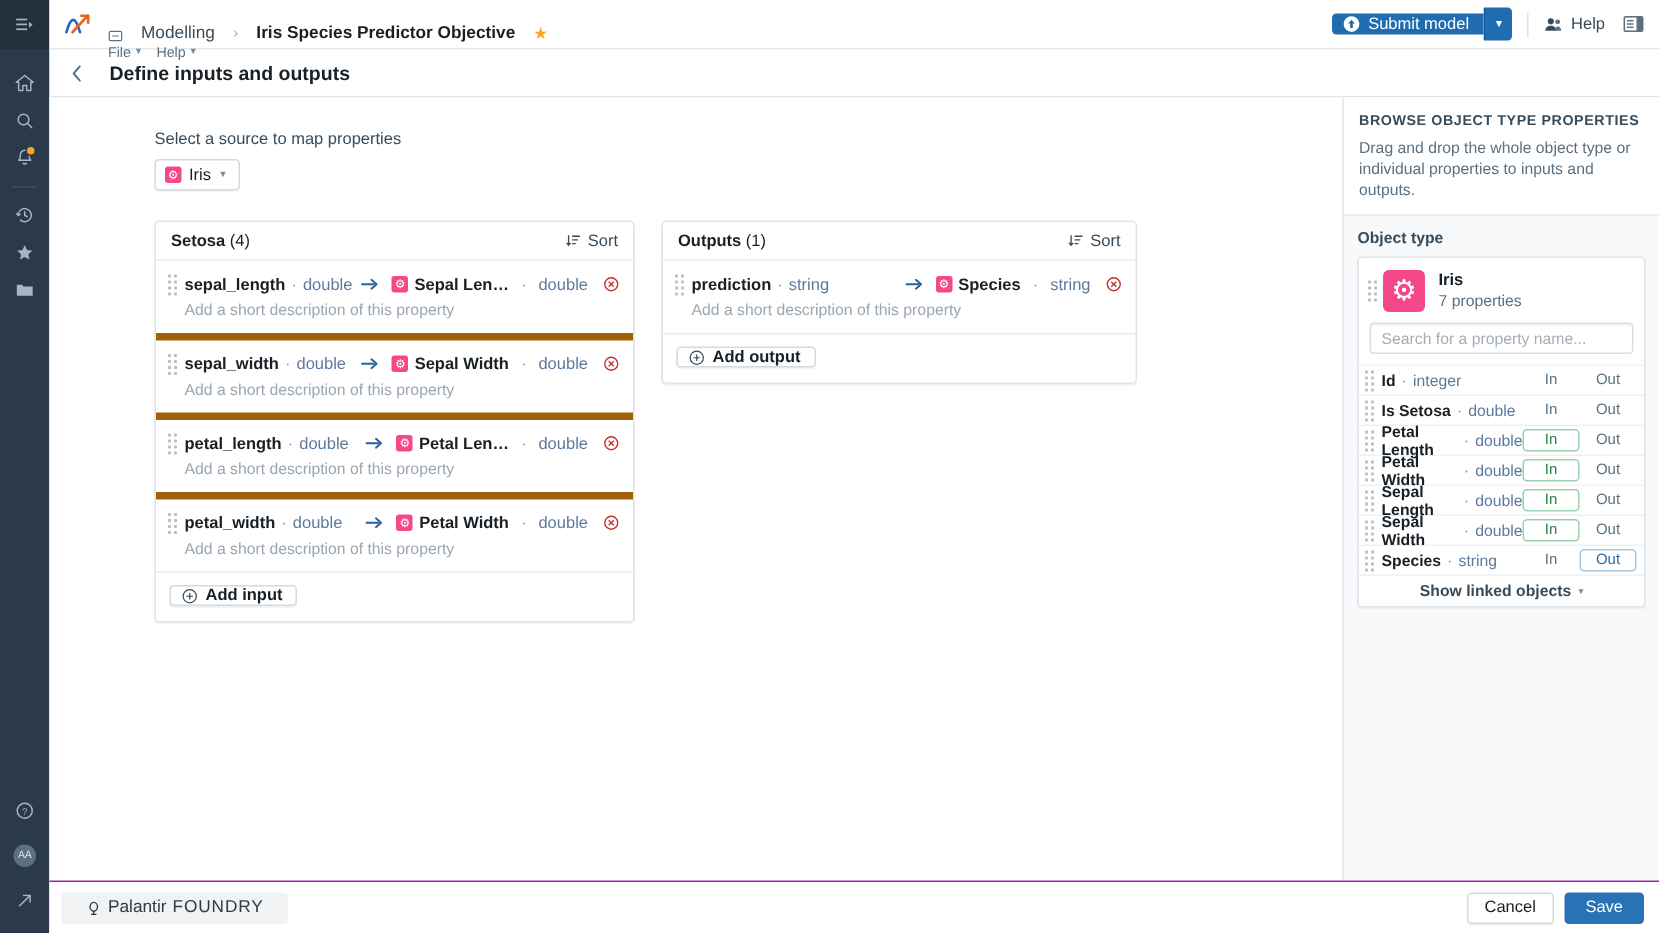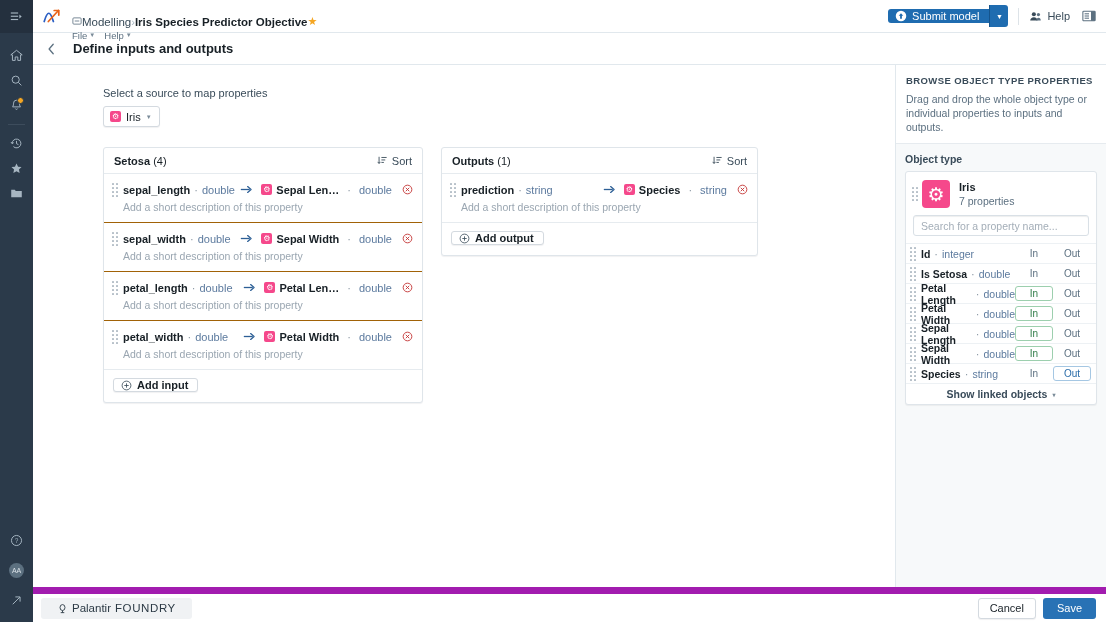--- a/index.html
+++ b/index.html
@@ -52,21 +52,21 @@
   
   .topbar {
     height: 33px; flex: 0 0 33px;
     border-bottom: 1px solid #e1e8ed;
     display: flex; align-items: center;
     padding: 0 10px 0 8px;
     background: #fff;
   }
   .brand-logo { width: 22px; height: 22px; flex: 0 0 22px; margin-right: 9px; }
   .crumbwrap { display: flex; flex-direction: column; justify-content: center; }
-  .crumbline { display: flex; align-items: flex-start; gap: 0; line-height: 13px; margin-top: 24px; }
+  .crumbline { display: flex; align-items: flex-end; gap: 12px; line-height: 13px; margin-top: 24px; }
   .crumb-doc-ic { color: #5c7080; display: flex; }
   .crumb-parent { color: #394b59; font-size: 11.5px; }
   .crumb-sep { color: #a7b6c2; font-size: 11px; }
   .crumb-title { font-weight: bold; color: #182026; font-size: 11.5px; }
   .star-ic { color: #f5a623; font-size: 11px; line-height: 1; }
   .menuline { display: flex; gap: 9px; margin-top: 1px; }
   .menuitem { color: #5c7080; font-size: 9.5px; display: flex; align-items: center; gap: 2px; }
   .caret-sm { font-size: 6px; color: #7a8b99; }
   .topbar-right { margin-left: auto; display: flex; align-items: center; gap: 0; }
   .submit-btn {
@@ -119,21 +119,21 @@
   .card-inputs { width: 320px; }
   .card-outputs { width: 317px; align-self: flex-start; }
   .card-head {
     height: 26px; display: flex; align-items: center; padding: 0 10px;
     border-bottom: 1px solid #e6ebef;
   }
   .card-head-title { font-size: 11px; font-weight: bold; color: #182026; }
   .card-head-title .cnt { font-weight: normal; }
   .sort-btn { margin-left: auto; display: flex; align-items: center; gap: 4px; color: #394b59; font-size: 11px; }
 
-  .prow { display: flex; align-items: flex-start; padding: 9px 9px 9px 8px; border-bottom: 1px solid #a16207; position: relative; }
+  .prow { display: flex; align-items: flex-start; padding: 9px 9px 9px 8px; border-bottom: 5px solid #a16207; position: relative; }
   .prow:last-of-type { border-bottom: 1px solid #e6ebef; }
   .prow-body { flex: 1 1 auto; margin-left: 5px; }
   .prow-line1 { display: flex; align-items: center; height: 13px; }
   .pname { font-size: 11px; font-weight: bold; color: #182026; }
   .dot-sep { color: #8a97a3; margin: 0 4px; font-size: 11px; }
   .ptype { font-size: 11px; color: #5c7a9e; }
   .arrow-ic { color: #2d5f96; margin: 0 8px 0 0; display: flex; align-items: center; }
   .map-right { display: flex; align-items: center; margin-left: auto; }
   .mapped { display: flex; align-items: center; gap: 4px; }
   .mapped-name { font-size: 11px; font-weight: bold; color: #182026; }
@@ -196,21 +196,21 @@
   .pill.on-out { color: #2a6ca8; border-color: #a5c7e3; background: #fff; }
   .showlinked {
     border-top: 1px solid #edf1f4; height: 21px;
     display: flex; align-items: center; justify-content: center; gap: 5px;
     font-size: 10.5px; font-weight: bold; color: #394b59;
   }
 
   
   .footer {
     height: 35px; flex: 0 0 35px;
-    border-top: 7px solid #a21caf;
+    border-top: 1px solid #a21caf;
     display: flex; align-items: center; padding: 0 10px 0 8px; background: #fff;
   }
   .foundry-chip {
     background: #f0f2f4; border-radius: 3px; height: 21px;
     display: inline-flex; align-items: center; gap: 4px; padding: 0 16px;
     font-size: 11.5px; color: #2c3a45; letter-spacing: 0.6px;
   }
   .foundry-p { font-weight: normal; letter-spacing: 0; }
   .footer-right { margin-left: auto; display: flex; align-items: center; gap: 7px; }
   .btn-cancel {

